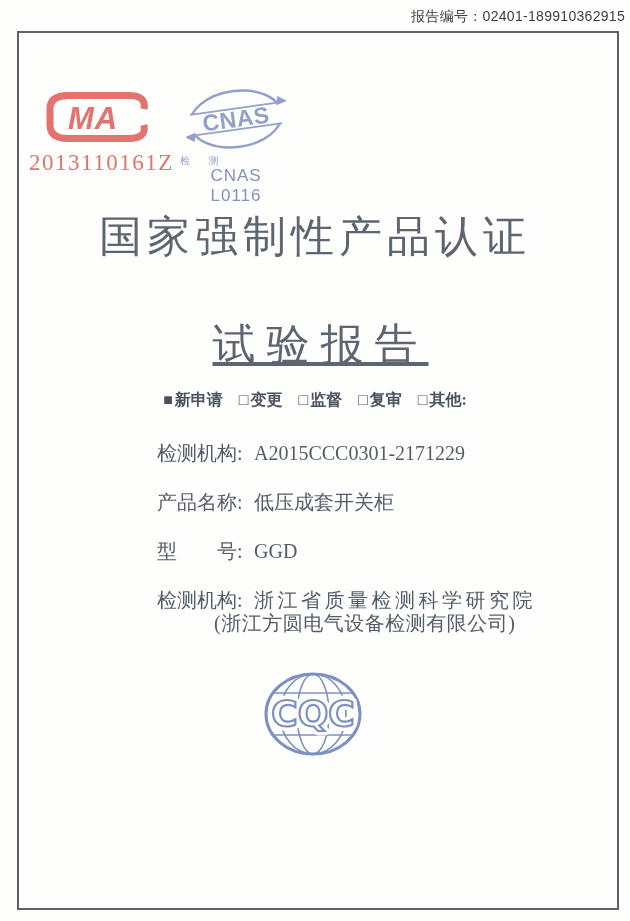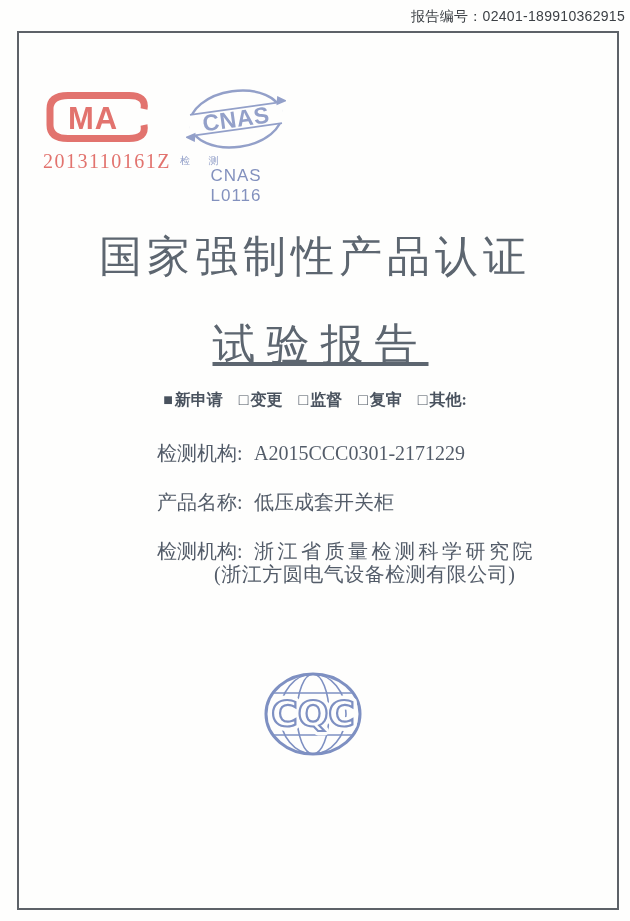--- a/index.html
+++ b/index.html
@@ -13,39 +13,39 @@
     position:absolute; top:8px; right:5px;
     font-family:"Liberation Sans","DejaVu Sans",sans-serif;
     font-size:14px; color:#3c4045; letter-spacing:0.3px; white-space:nowrap;
   }
   
   .frame {
     position:absolute; left:17px; top:31px; width:598px; height:875px;
     border:2px solid #5d6268; pointer-events:none;
   }
   
-  .cma-wrap { position:absolute; left:46px; top:92px; color:var(--cma,#e2736e); }
+  .cma-wrap { position:absolute; left:46px; top:92px; color:var(--cma,#e2736e);font-style:italic; }
   .cma-code {
-    position:absolute; left:43px; top:150px;
-    font-size:20px; letter-spacing:1.5px; color:var(--cma,#e2736e); white-space:nowrap;
+    position:absolute; left:29px; top:150px;
+    font-size:23px; letter-spacing:1.5px; color:var(--cma,#e2736e); white-space:nowrap;
   }
   
   .cnas-wrap { position:absolute; left:186px; top:86px; color:var(--cnas,#93a0c9); }
   .cnas-caption {
     position:absolute; left:172px; top:154px; width:100px; text-align:left;
     font-size:10px; letter-spacing:8px; text-indent:8px; color:var(--cnas,#93a0c9);
   }
   .cnas-code {
     position:absolute; left:186px; top:166px; width:100px; text-align:center;
     font-family:"Liberation Sans","DejaVu Sans",sans-serif;
     font-size:17px; letter-spacing:1px; color:#8391be;
   }
   
   .title-1 {
-    position:absolute; left:0; top:228px; width:100%; text-align:center;
+    position:absolute; left:0; top:208px; width:100%; text-align:center;
     font-size:43px; letter-spacing:5px; color:#5d6670; white-space:nowrap;
   }
   .title-2 {
     position:absolute; left:0; top:316px; width:100%; text-align:center;
     font-size:43px; letter-spacing:11px; text-indent:11px; color:#5d6670; white-space:nowrap;text-decoration:underline;
   }
   
   .check-row {
     position:absolute; left:0; top:390px; width:100%; text-align:center;
     font-size:16px; font-weight:600; color:#49525e; white-space:nowrap;
@@ -113,20 +113,24 @@
   <div class="fields">
     <div class="frow">
       <span class="flabel">检测机构:</span>
       <span class="fvalue">A2015CCC0301-2171229</span>
     </div>
     <div class="frow">
       <span class="flabel">产品名称:</span>
       <span class="fvalue">低压成套开关柜</span>
     </div>
     <div class="frow">
+      <span class="flabel">型　　号:</span>
+      <span class="fvalue">GGD</span>
+    </div>
+    <div class="frow">
       <span class="flabel">检测机构:</span>
       <span class="fvalue">
         <span class="line spaced">浙江省质量检测科学研究院</span>
         <span class="line subline">(浙江方圆电气设备检测有限公司)</span>
       </span>
     </div>
   </div>
 
   <div class="cqc-wrap">
     <svg width="100" height="86" viewBox="0 0 100 86">

